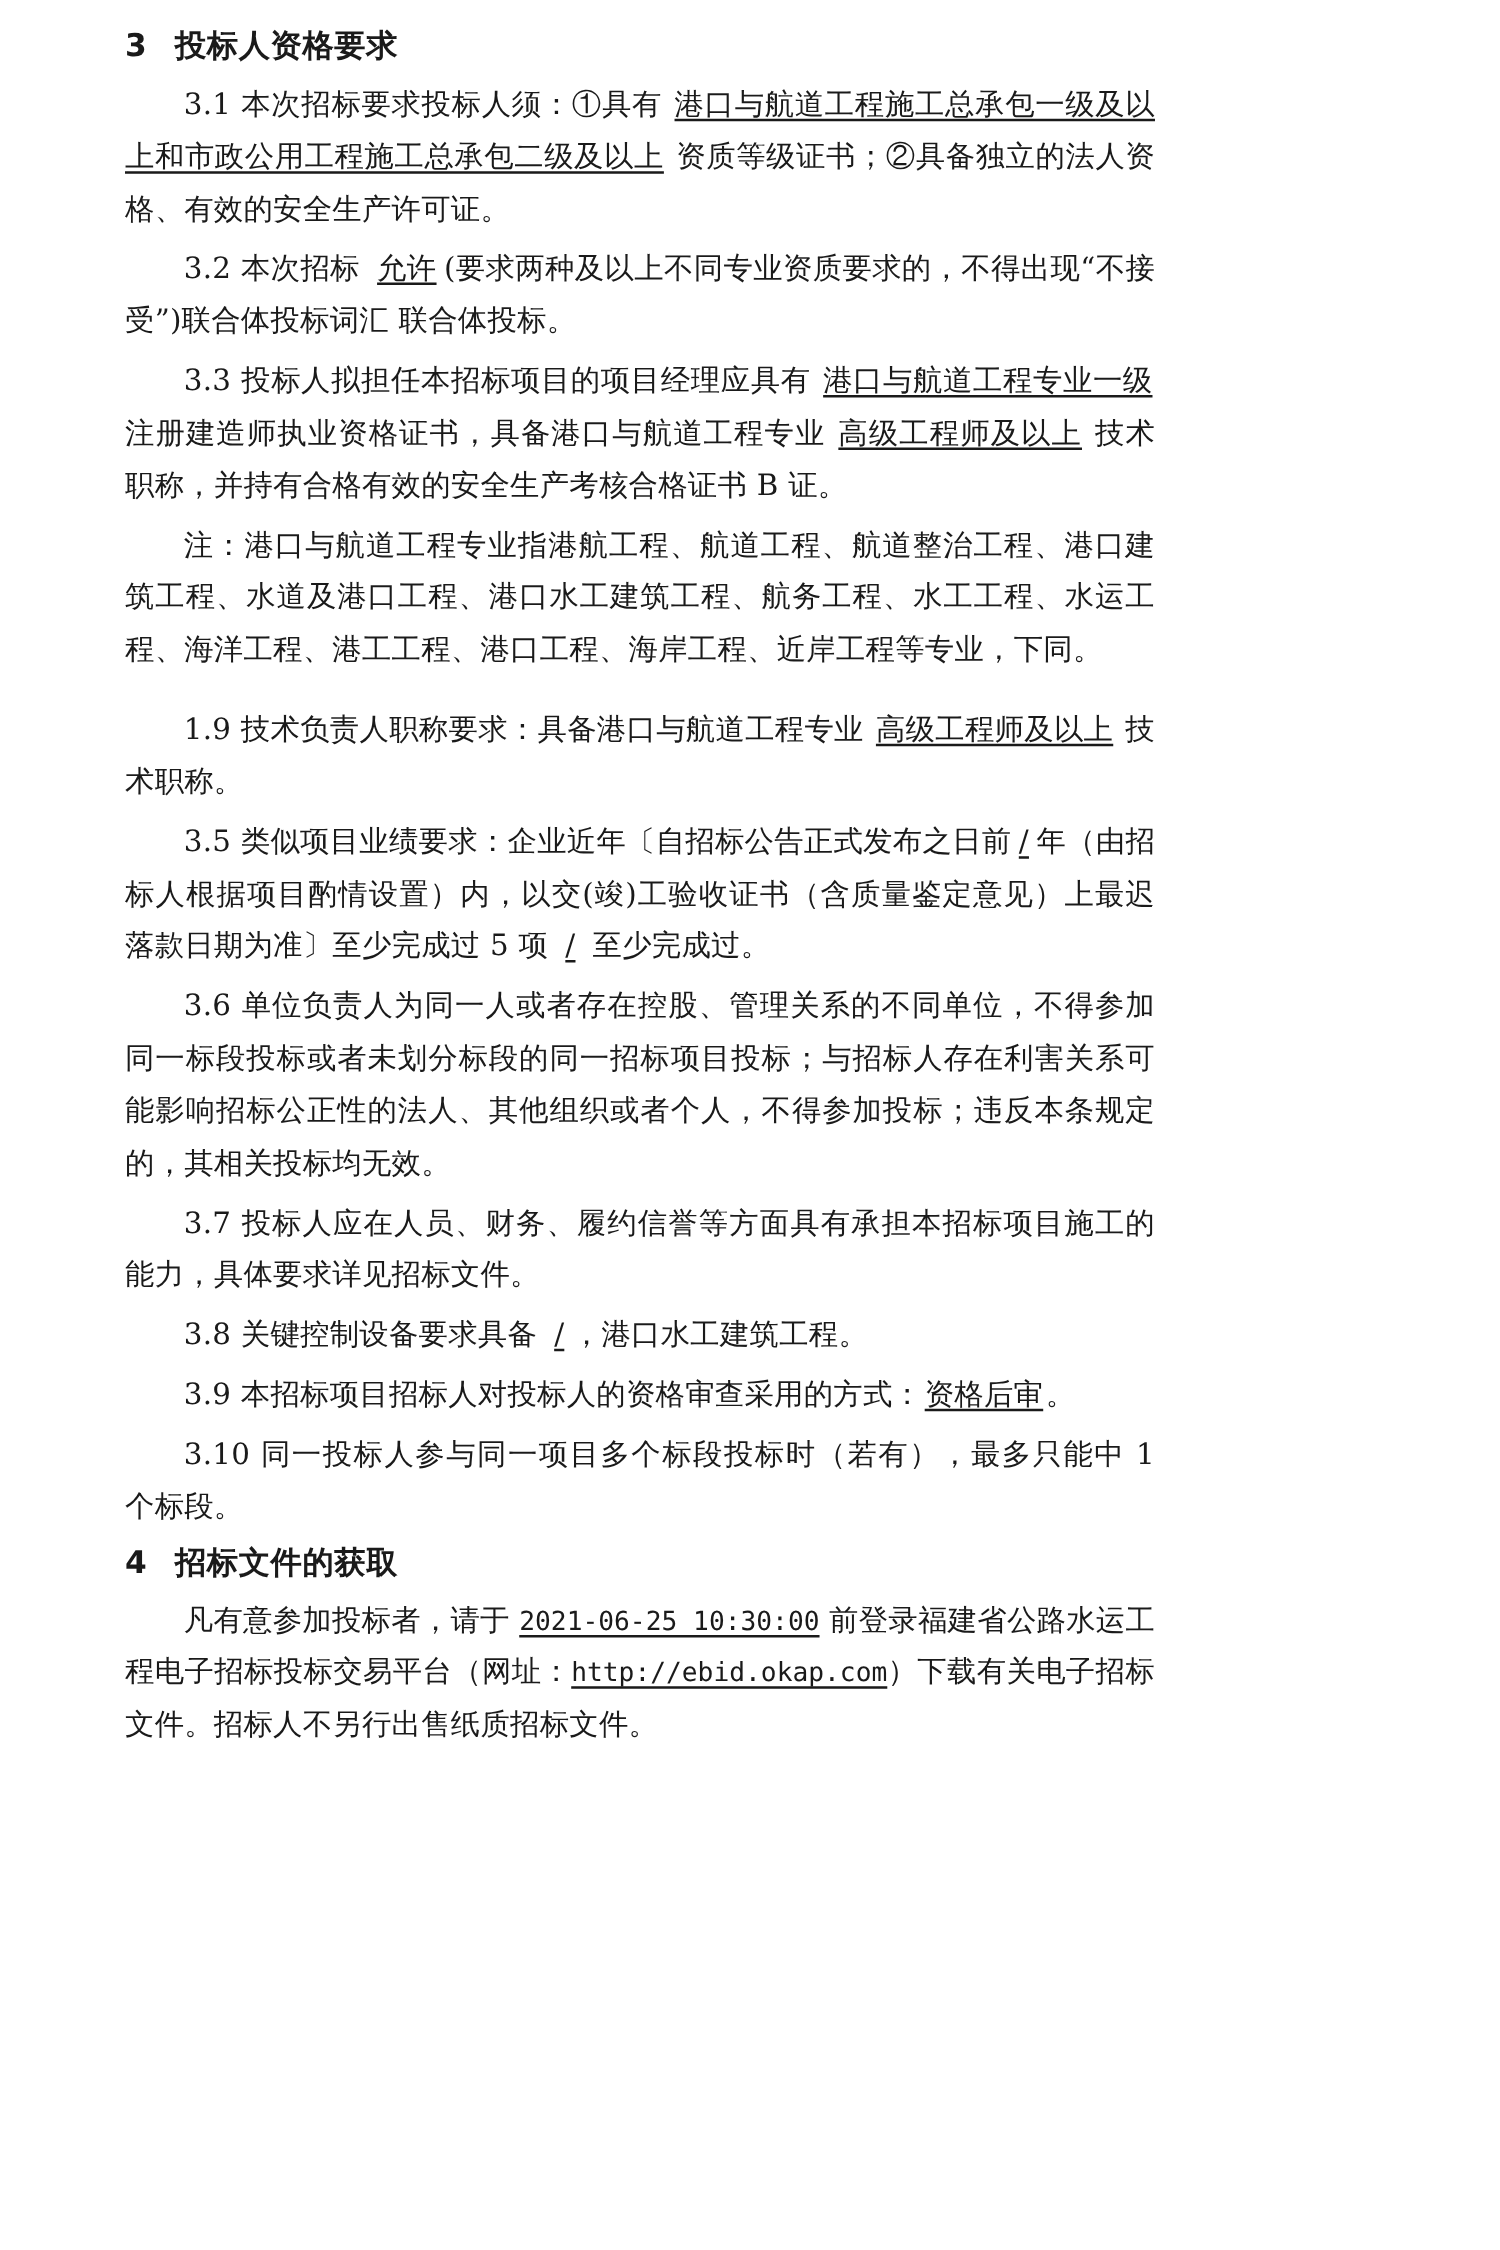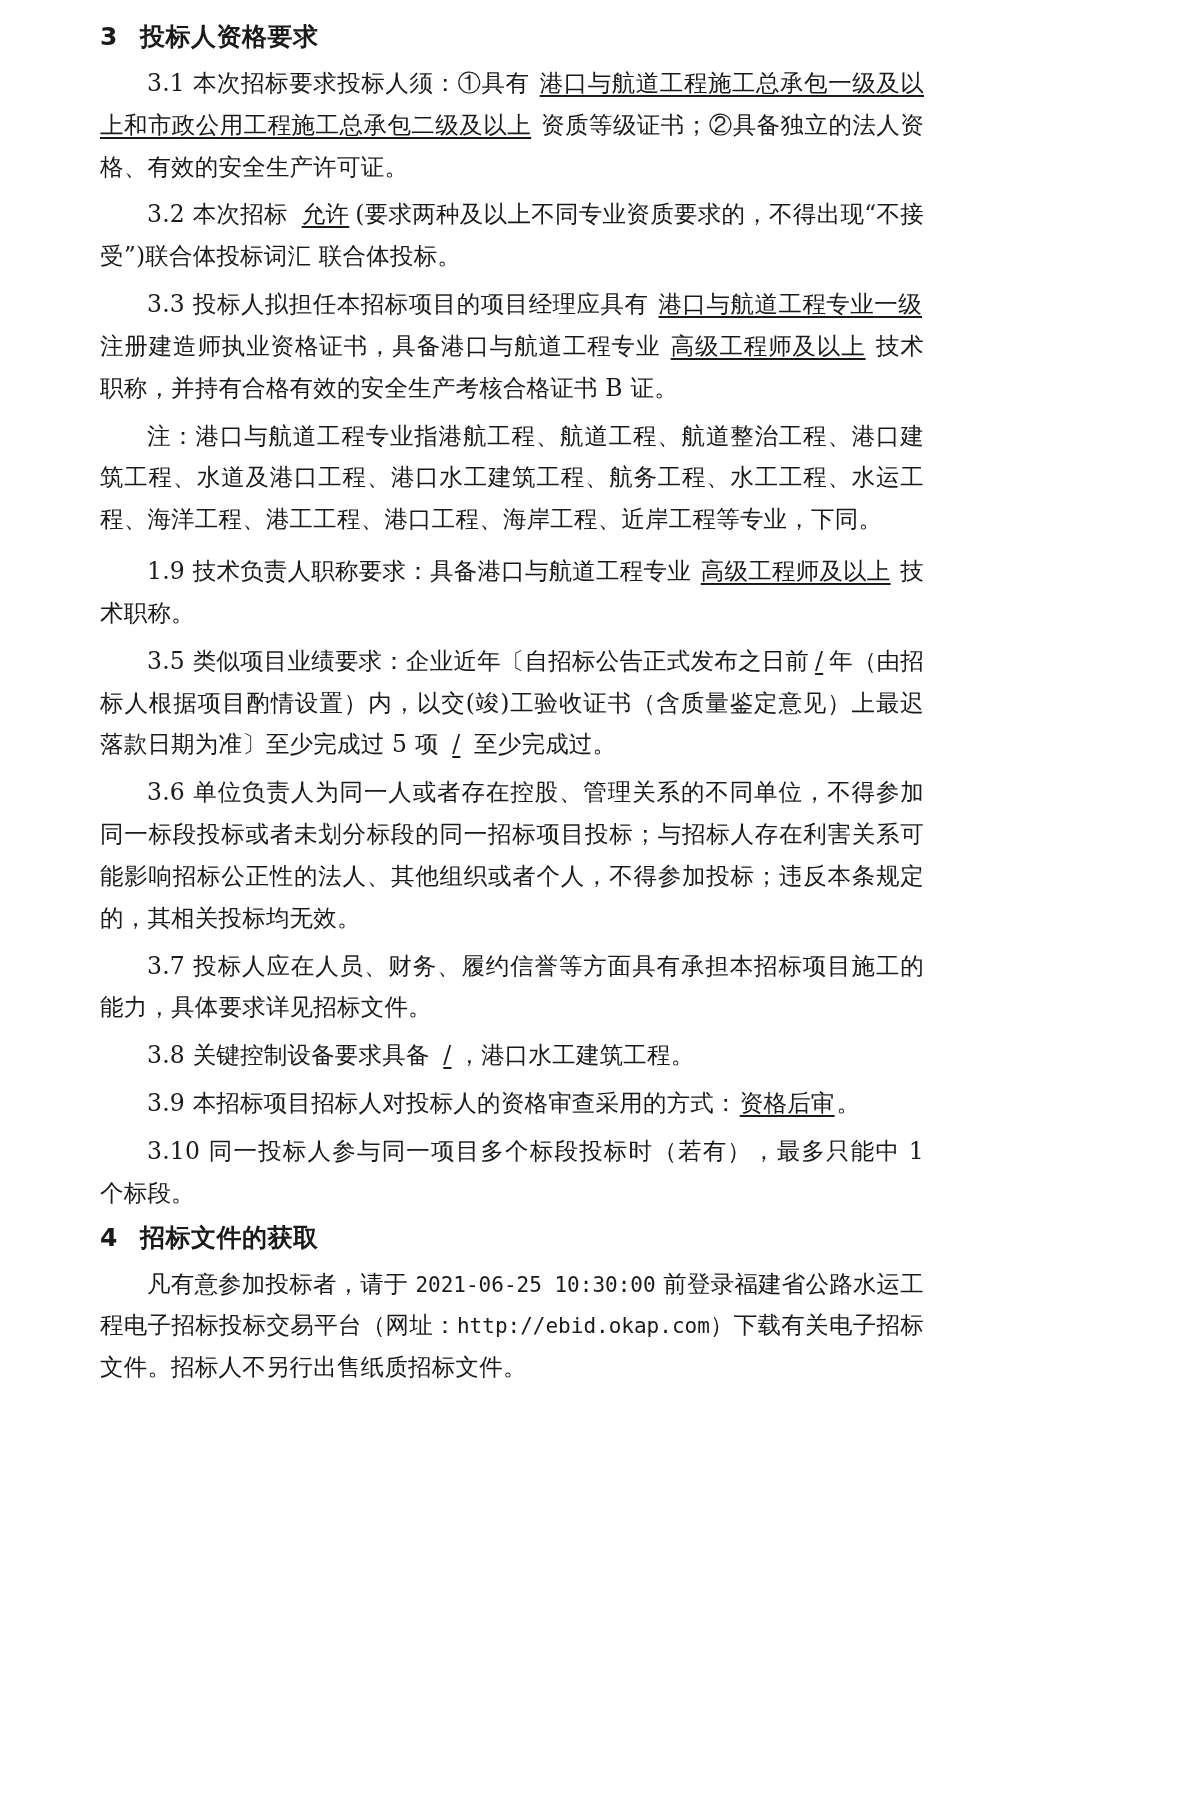--- a/index.html
+++ b/index.html
@@ -46,28 +46,29 @@
     padding: 0 2px;
   }
   .fill-short {
     text-decoration: underline;
     text-underline-offset: 4px;
     padding: 0 6px;
   }
   .mono {
     font-family: "DejaVu Sans Mono", "Liberation Mono", monospace;
     font-size: 21px;
+    text-decoration: underline;
     text-underline-offset: 4px;
     letter-spacing: 0px;
   }
   .nowrap { white-space: nowrap; }
   .note-para {
     font-size: 23.5px;
     line-height: 1.78;
-    margin: 0 0 10px 0;
+    margin: 0 0 22px 0;
     text-align: justify;
     text-justify: inter-ideograph;
     text-indent: 2em;
     letter-spacing: 0.2px;
   }
 </style>
 </head>
 <body>
 
 <div class="page">

